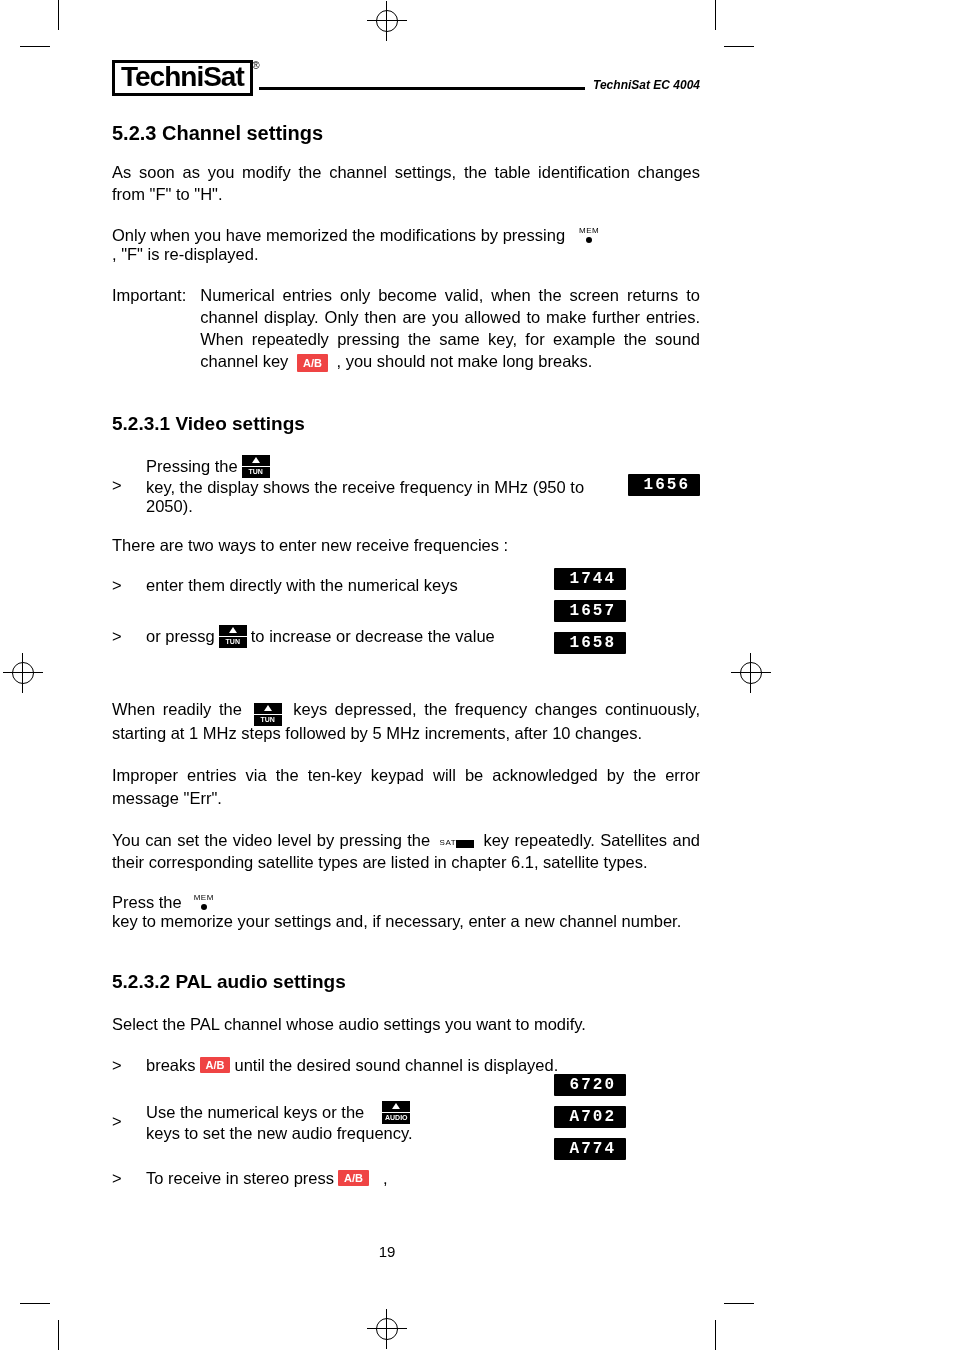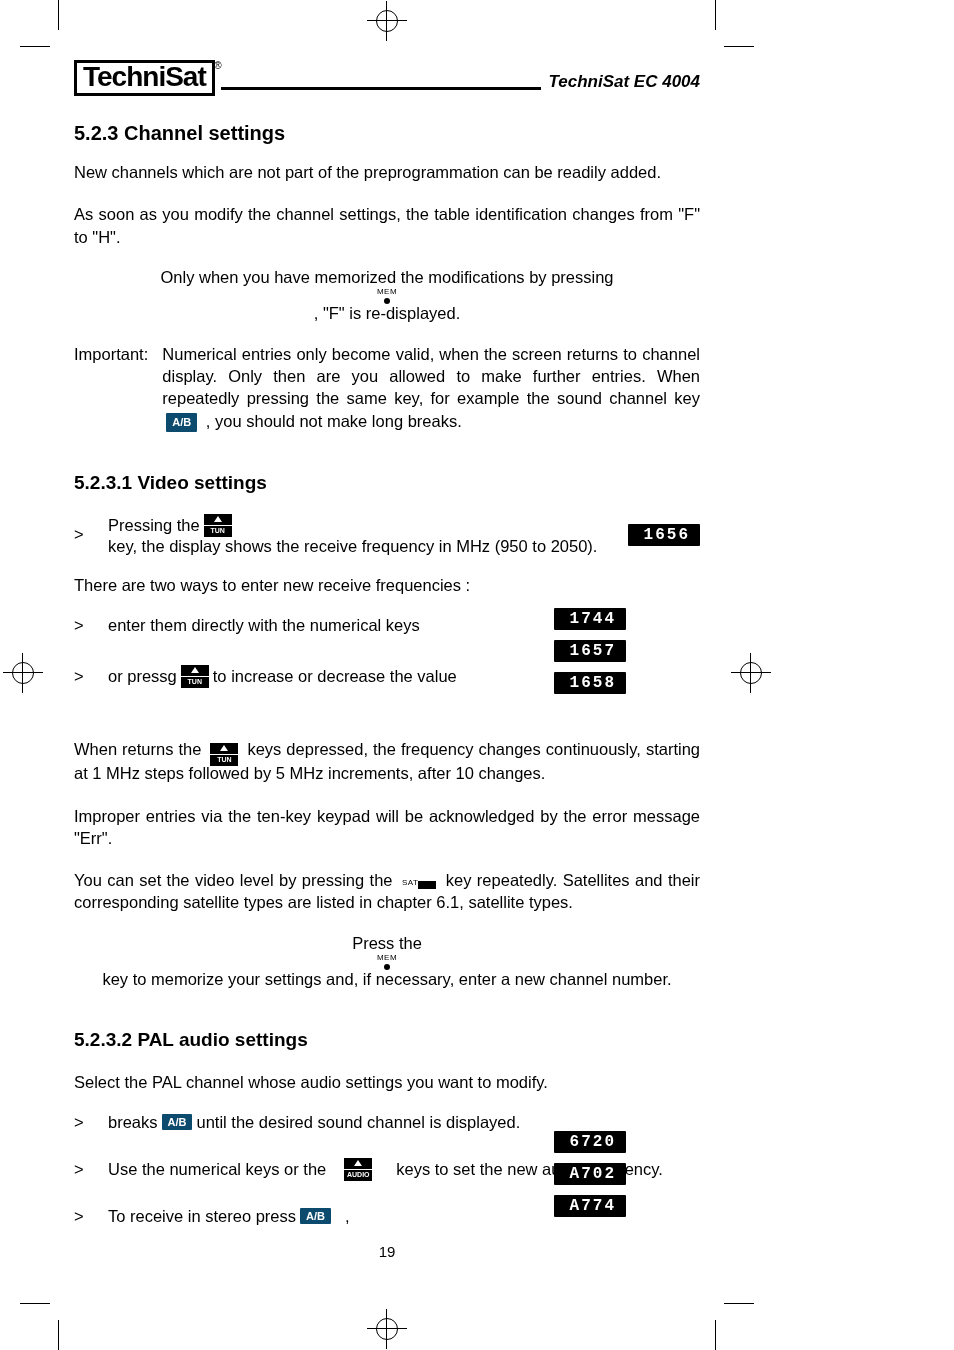--- a/index.html
+++ b/index.html
@@ -11,21 +11,21 @@
   body {
     font-family: "Century Gothic", "Avant Garde", Futura, sans-serif;
     color: #000;
     position: relative;
   }
   .page {
     position: relative;
     width: 774px;
     height: 1350px;
     box-sizing: border-box;
-    padding: 60px 74px 0 74px;
+    padding: 60px 74px 0 112px;
   }
 
   
   .reg-top {
     position: absolute;
     left: 50%; top: 10px;
     width: 20px; height: 20px;
     transform: translateX(-50%);
     border: 1px solid #000;
     border-radius: 50%;
@@ -102,21 +102,21 @@
   }
   .header-rule {
     flex: 1;
     height: 3px;
     background: #000;
     margin: 0 0 6px 6px;
   }
   .model {
     font-weight: 700;
     font-style: italic;
-    font-size: 17px;
+    font-size: 12px;
     padding-left: 8px;
     padding-bottom: 4px;
     white-space: nowrap;
   }
 
   
   h2.section {
     font-size: 20px;
     font-weight: 700;
     margin: 6px 0 16px 0;
@@ -129,26 +129,24 @@
 
   
   p, .para {
     font-size: 16.5px;
     line-height: 1.35;
     margin: 0 0 20px 0;
     text-align: justify;
   }
   .flowline {
     display: flex;
-    align-items: center;
     flex-wrap: wrap;
     gap: 0;
     font-size: 16.5px;
     margin: 0 0 20px 0;
-    flex-direction: column;
   }
 
   .important {
     display: flex;
     gap: 14px;
     font-size: 16.5px;
     line-height: 1.35;
     margin-bottom: 8px;
     text-align: justify;
   }
@@ -192,21 +190,21 @@
     align-items: center;
     font-family: Arial, sans-serif;
     padding: 0 4px;
     vertical-align: middle;
   }
   .key-sat .mlabel { font-size: 8px; letter-spacing: 0.5px; }
   .key-sat .blk { width: 18px; height: 8px; background: #000; margin-top: 2px; }
 
   .key-ab {
     display: inline-block;
-    background: #0c4a6e;
+    background: #ef4444;
     color: #fff;
     font-family: Arial, sans-serif;
     font-weight: 700;
     font-size: 11px;
     padding: 2px 6px;
     border-radius: 1px;
     vertical-align: middle;
     margin: 0 4px;
   }
 
@@ -298,21 +296,20 @@
     <div class="logo-box">
       <span class="logo-text">TechniSat</span>
       <span class="logo-reg">®</span>
     </div>
     <div class="header-rule"></div>
     <div class="model">TechniSat EC 4004</div>
   </div>
 
   <h2 class="section">5.2.3 Channel settings</h2>
 
-  <p>New channels which are not part of the preprogrammation can be readily added.</p>
   <p>As soon as you modify the channel settings, the table identification changes from "F" to "H".</p>
 
   <div class="flowline">
     <span>Only when you have memorized the modifications by pressing</span>
     <span style="width:10px"></span>
     <span class="key-mem">
       <span class="mlabel">MEM</span>
       <span class="dot"></span>
     </span>
     <span style="width:6px"></span>
@@ -368,21 +365,21 @@
         <span class="key-updown">
           <span class="half top"><span class="tri-up"></span></span>
           <span class="half"><span class="mid">TUN</span></span>
         </span>
         <span>to increase or decrease the value</span>
       </span>
     </div>
   </div>
 
   <div class="para" style="display:block;">
-    <span>When returns the</span>
+    <span>When readily the</span>
     <span class="key-updown" style="display:inline-flex; position:relative; top:4px;">
       <span class="half top"><span class="tri-up"></span></span>
       <span class="half"><span class="mid">TUN</span></span>
     </span>
     <span>keys depressed, the frequency changes continuously, starting at 1 MHz steps followed by 5 MHz increments, after 10 changes.</span>
   </div>
 
   <p>Improper entries via the ten-key keypad will be acknowledged by the error message "Err".</p>
 
   <div class="para">

